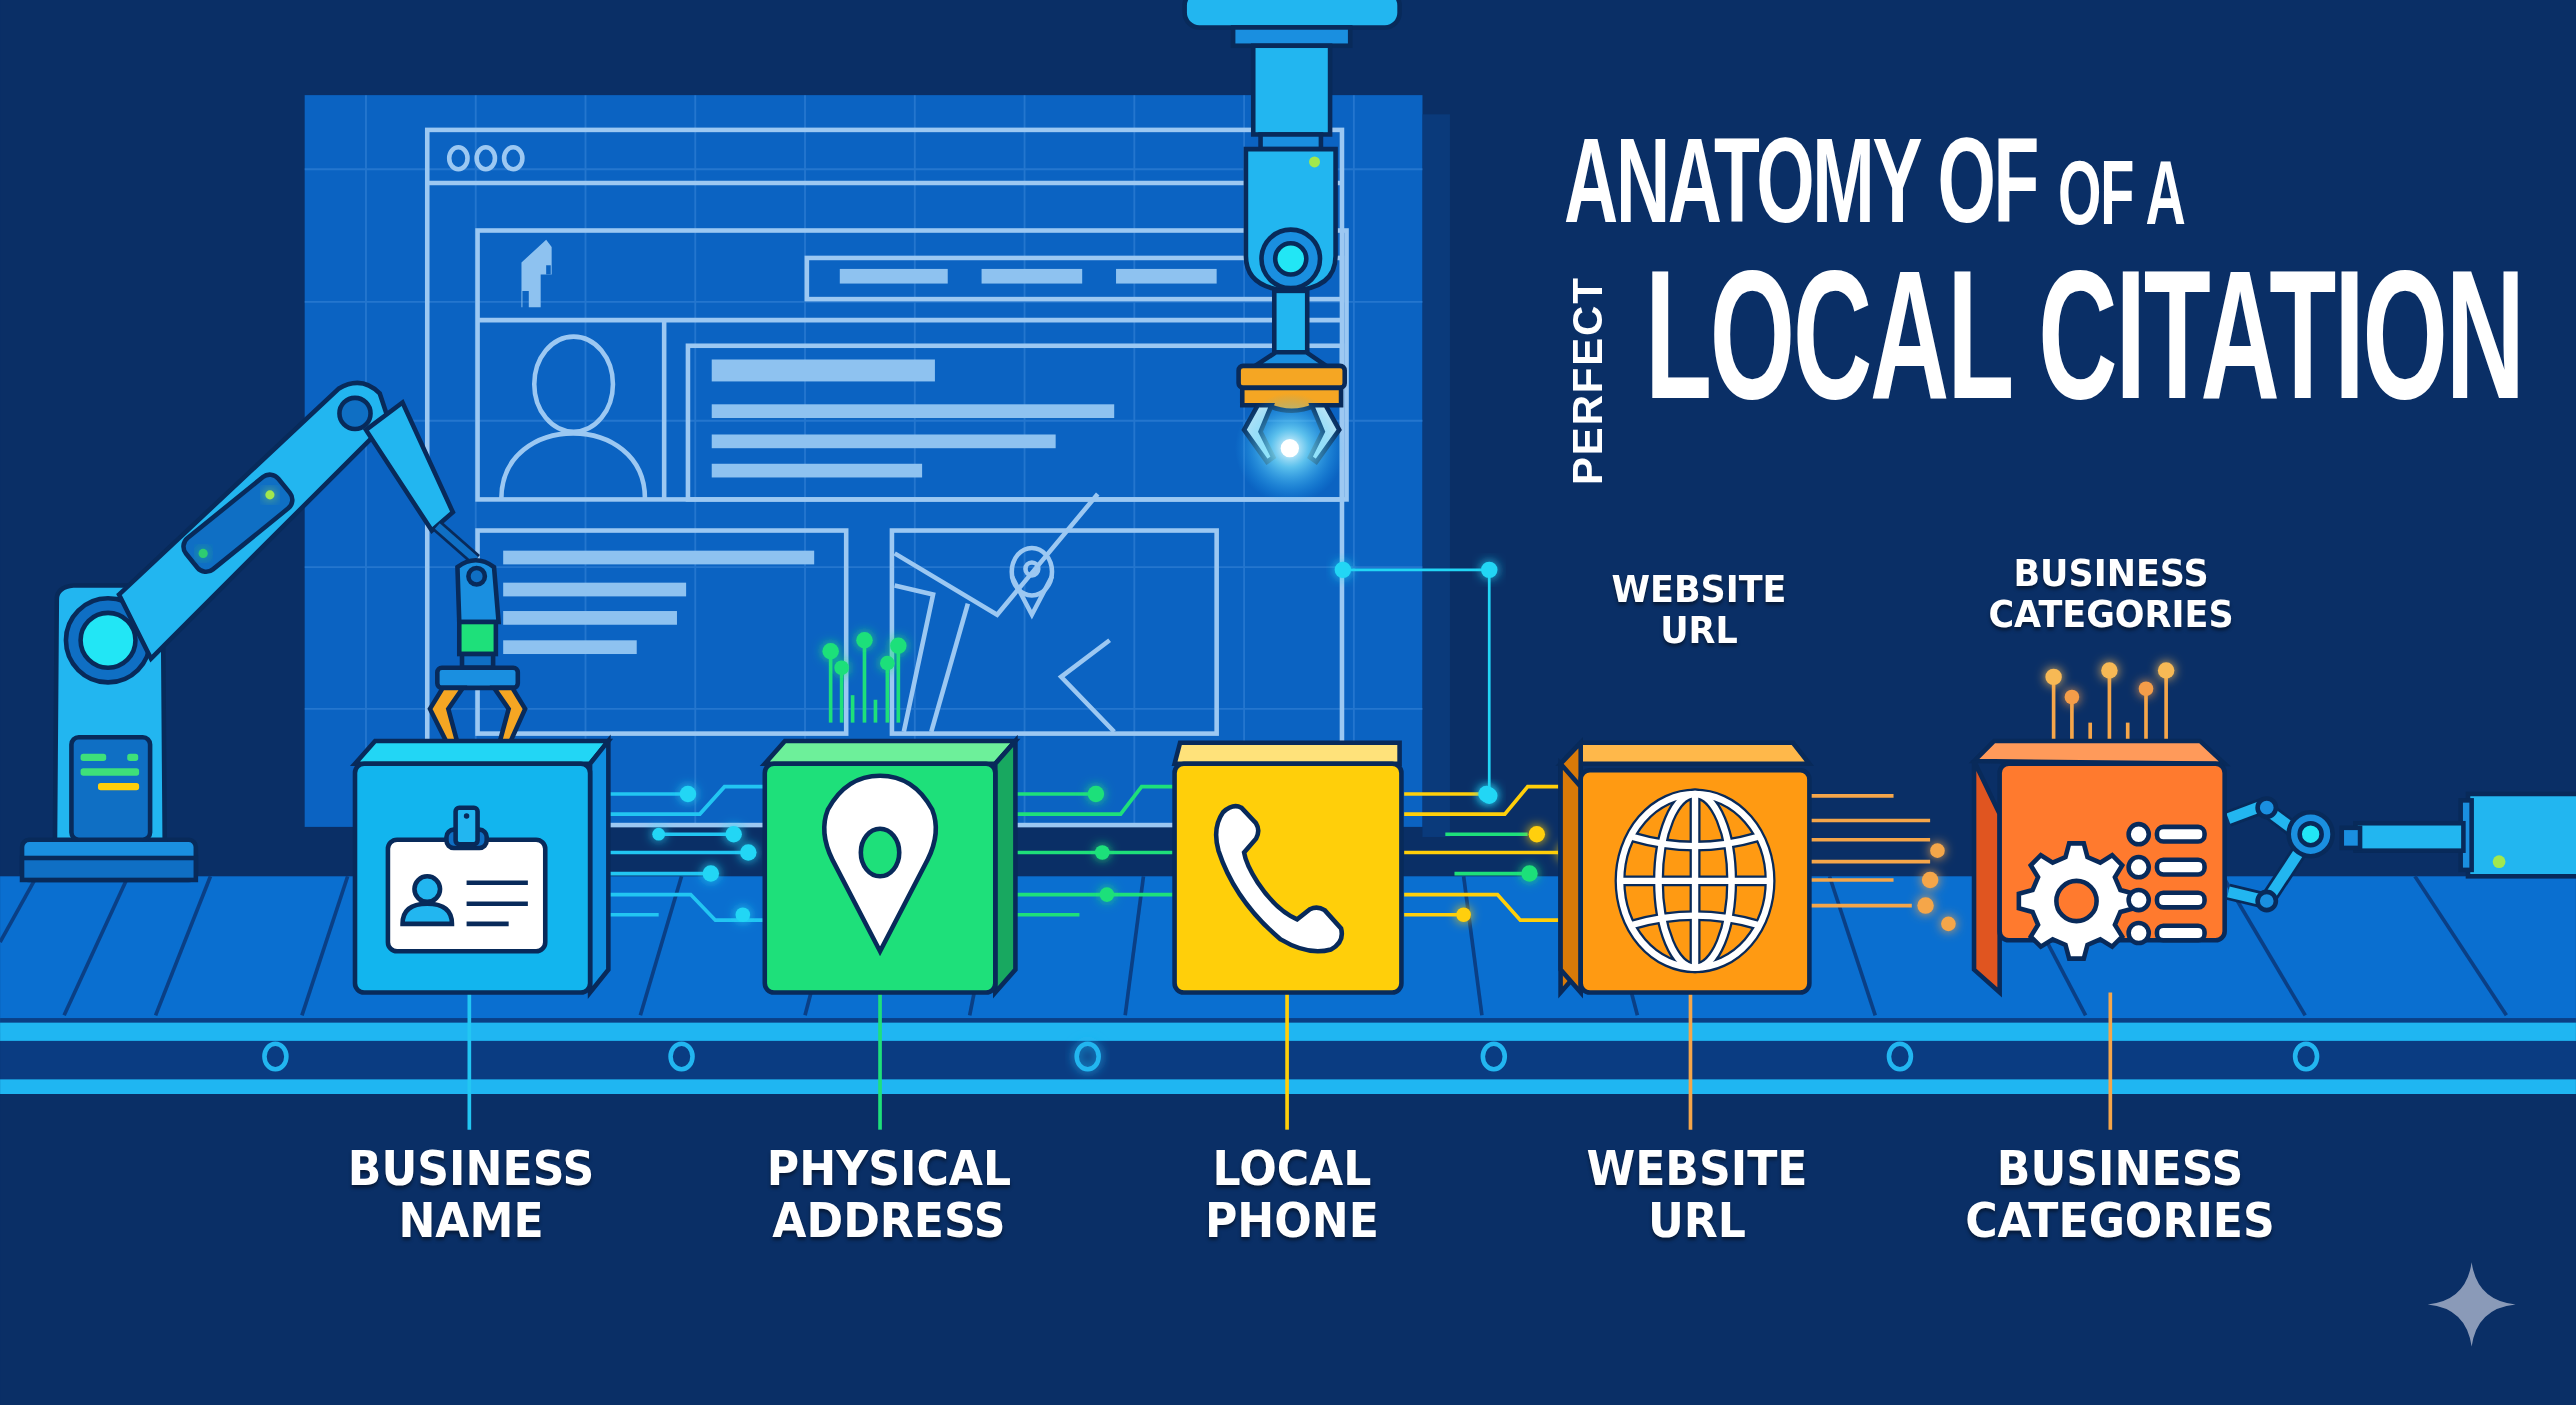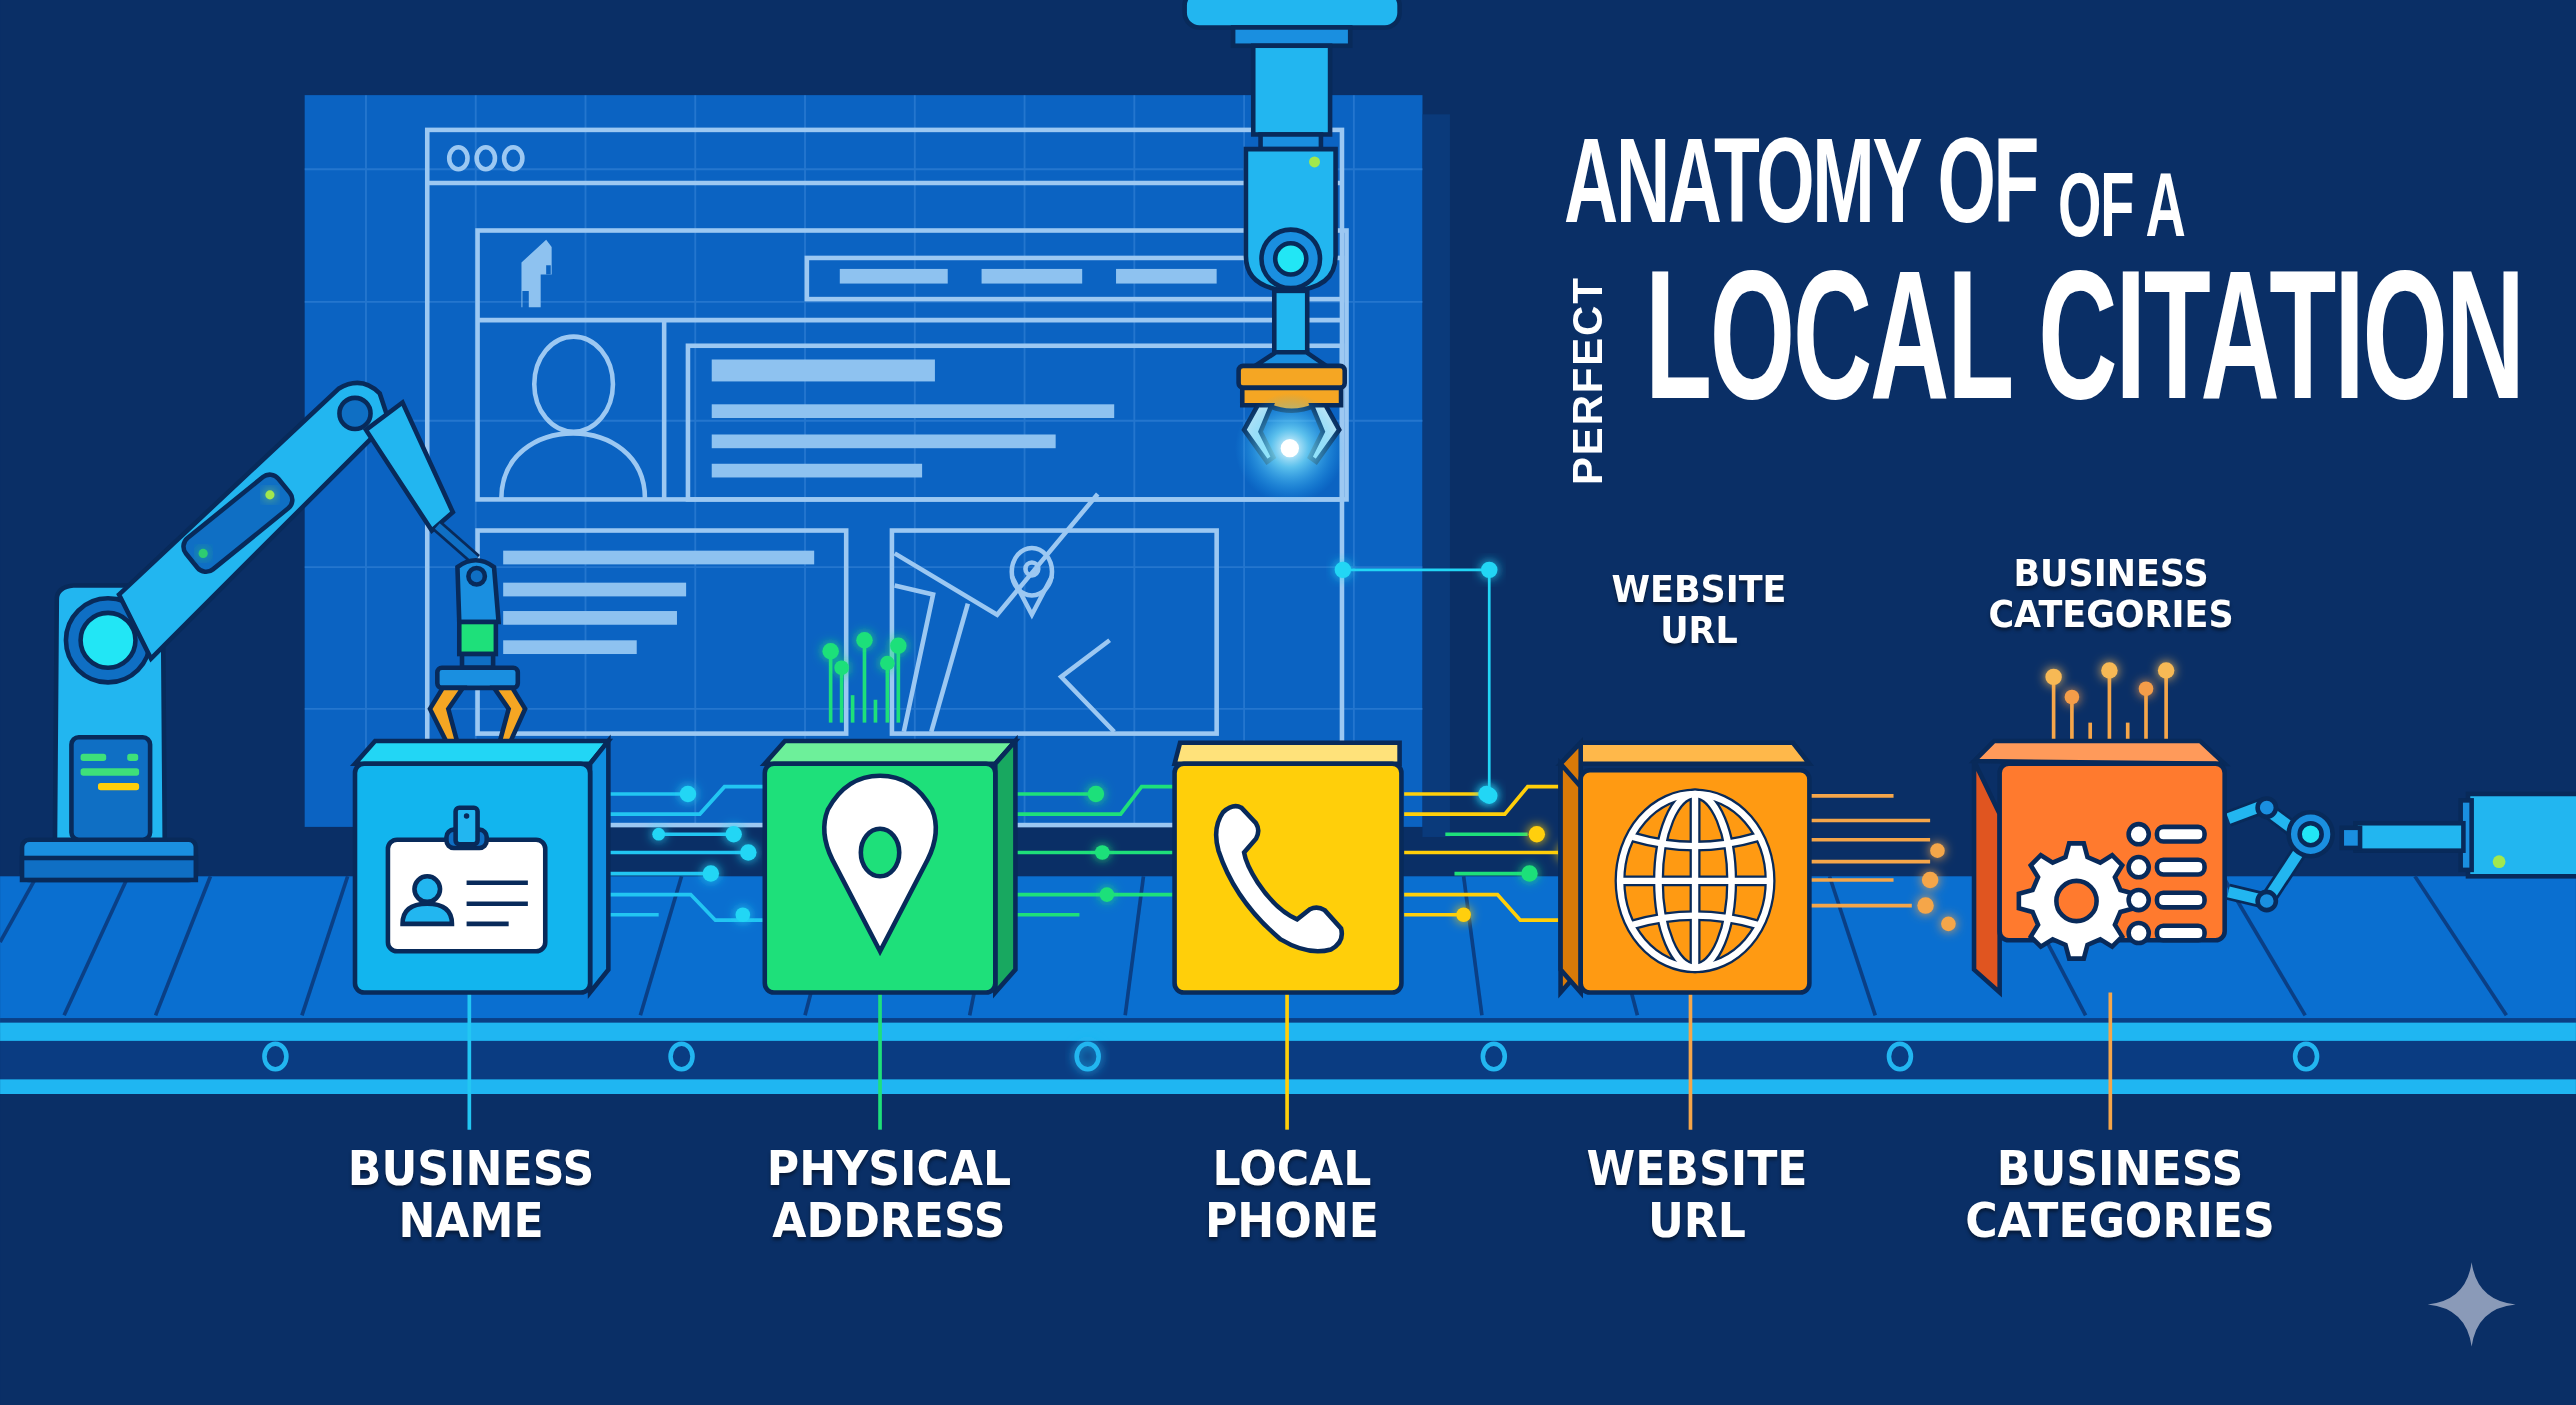--- a/index.html
+++ b/index.html
@@ -383,21 +383,21 @@
     </g>
   </g>
 
   <path d="M2702 1380 Q2708 1422 2750 1426 Q2708 1430 2702 1472 Q2696 1430 2654 1426 Q2696 1422 2702 1380 Z" fill="#8a9ab8"></path>
 </svg>
 
 <div class="title-wrap">
   <div class="t-line1">
     <span class="t-big">ANATOMY OF</span>
   </div>
-  <div class="t-line1" style="left:494px;top:44px;">
+  <div class="t-line1" style="left:494px;top:32px;">
     <span class="t-big t-small-inline">OF A</span>
   </div>
   <div class="t-perfect">PERFECT</div>
   <div class="t-line2">LOCAL CITATION</div>
 </div>
 
 <div class="label label-top" style="left:1525px;top:569px;">
   <span>WEBSITE</span>
   <span>URL</span>
 </div>

